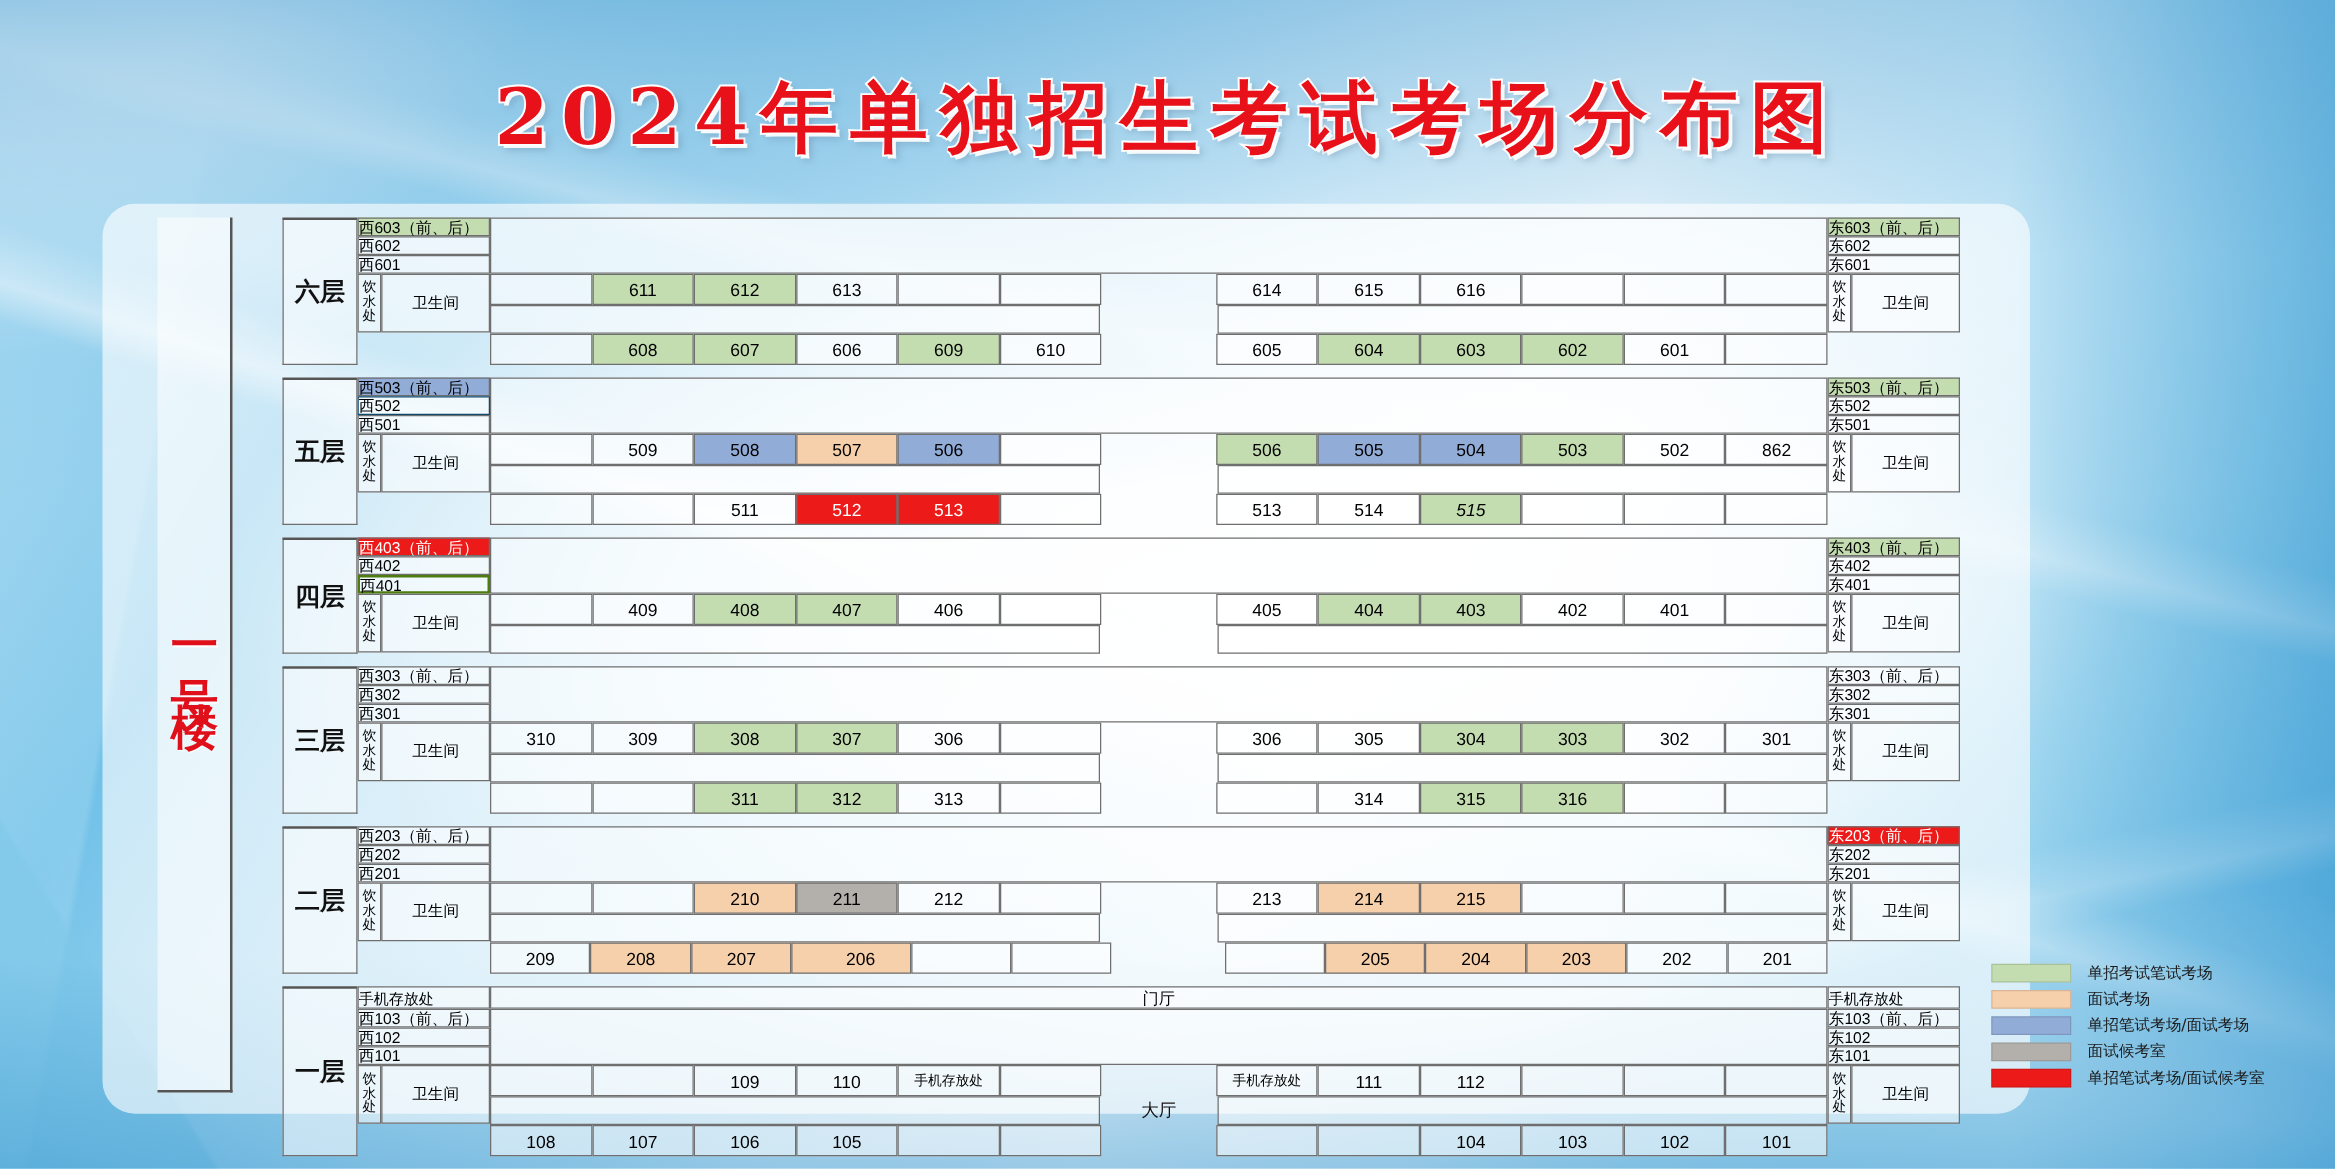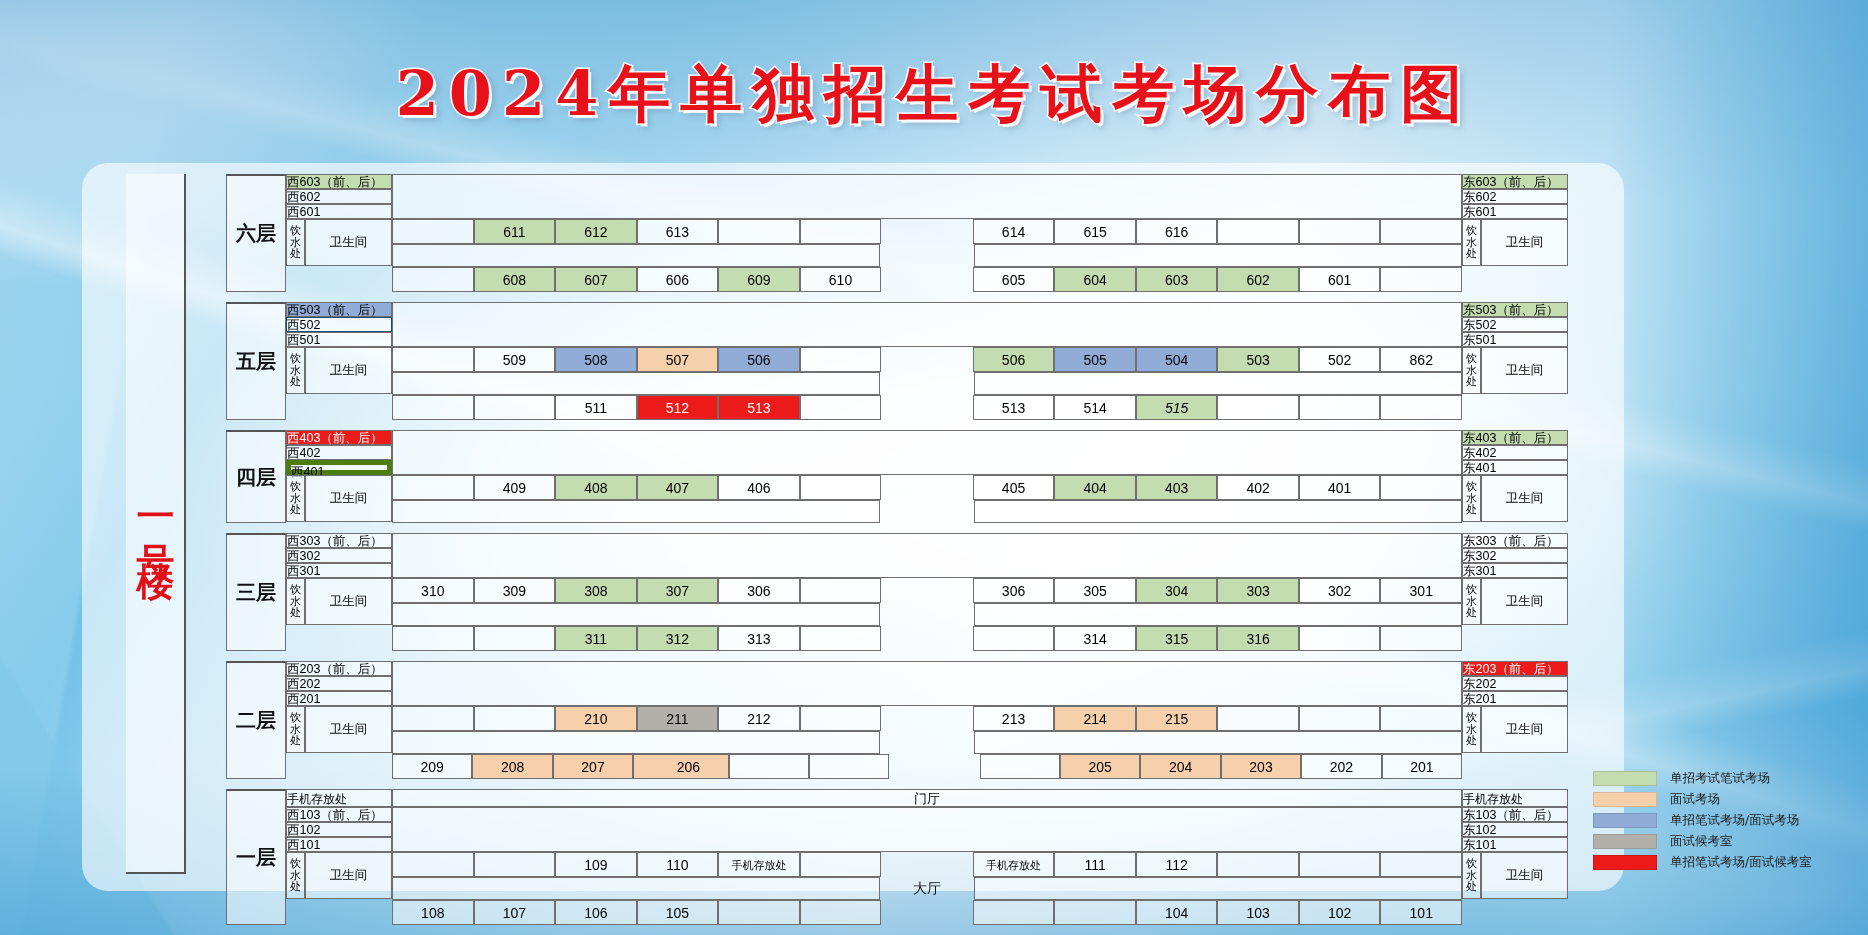--- a/index.html
+++ b/index.html
@@ -310,21 +310,21 @@
     <div class="gapRow"></div>
     <div class="floorBlock">
       <div class="floorName">
        <span>四层</span>
       </div>
       <div class="wing">
       <div class="wingLbl c-red" style="height:15px;line-height:15px;font-size:12.5px;border:1px solid #6f6f6f;
                  box-sizing:border-box;">西403（前、后）</div>
         <div class="wingLbl" style="height:15px;line-height:15px;font-size:12.5px;border:1px solid #6f6f6f;
                  box-sizing:border-box;background:rgba(255,255,255,.55);">西402</div>
-        <div class="wingLbl" style="height:15px;line-height:15px;font-size:12.5px;border:5px solid #4d7c0f;
+        <div class="wingLbl" style="height:15px;line-height:15px;font-size:12.5px;border:2px solid #4d7c0f;
                  box-sizing:border-box;background:rgba(255,255,255,.55);">西401</div>
       <div style="display:flex;height:47px;">
         <div class="drink" style="width:19px;border:1px solid #6f6f6f;box-sizing:border-box;background:rgba(255,255,255,.55);
                     display:flex;flex-direction:column;align-items:center;justify-content:center;">
           <span>饮</span>
             <span>水</span>
             <span>处</span>
         </div>
         <div style="flex:1;border:1px solid #6f6f6f;box-sizing:border-box;background:rgba(255,255,255,.55);
                     display:flex;align-items:center;justify-content:center;font-size:12.5px;">卫生间</div>

